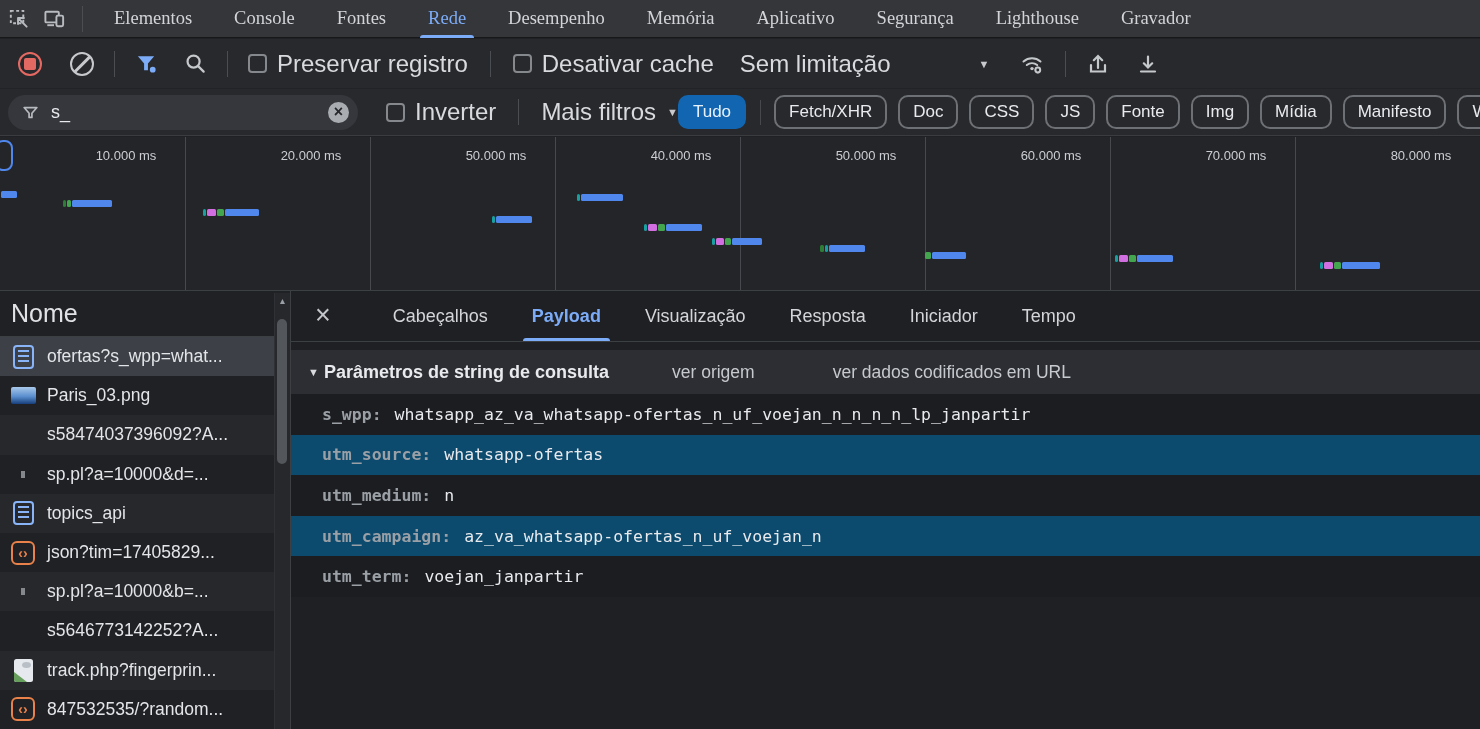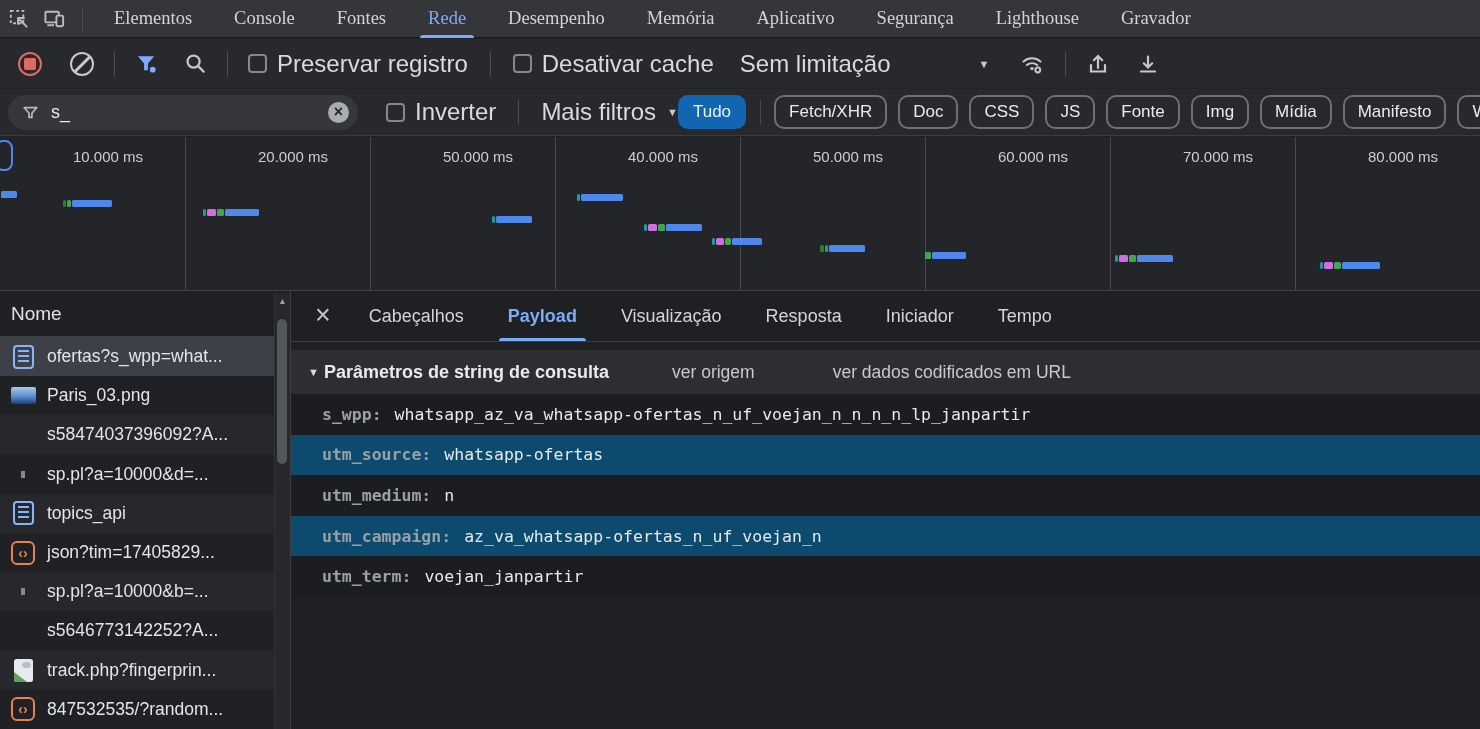--- a/index.html
+++ b/index.html
@@ -45,30 +45,30 @@
   .fclear:before{content:"×";}
   .chips{display:flex;align-items:center;overflow:hidden;flex:1;}
   .chip{padding:5px 13px;border:2px solid #6d7074;border-radius:10px;font-size:17px;color:#e8eaed;
         margin-right:11px;flex:none;white-space:nowrap;}
   .chip.active{background:#1266b1;border-color:#1266b1;color:#e6f1fc;}
   .chip-divider{width:1px;height:25px;background:#46484d;margin:0 13px 0 3px;flex:none;}
 
   
   .timeline{position:absolute;top:137px;left:0;right:0;height:153px;background:#242529;overflow:hidden;}
   .tick-line{position:absolute;top:0;bottom:0;width:1px;background:#47494e;}
-  .tick-label{position:absolute;top:11px;width:106px;text-align:left;font-size:15px;color:#cbced3;}
+  .tick-label{position:absolute;top:11px;width:106px;text-align:center;font-size:13px;color:#cbced3;}
   .bar-group{position:absolute;display:flex;align-items:center;gap:1px;height:8px;}
   .seg{height:7px;border-radius:1.5px;display:block;}
   .tl-handle{position:absolute;left:-5px;top:3px;width:14px;height:27px;border:2px solid #5087ec;border-radius:8px;}
 
   
   .bottom{position:absolute;top:290px;left:0;right:0;bottom:0;display:flex;border-top:1px solid #3c4043;}
   .leftpanel{width:290px;flex:none;position:relative;background:#202124;overflow:hidden;}
   .lp-header{height:46px;border-bottom:1px solid #3c4043;display:flex;align-items:center;
-             padding-left:11px;font-size:19px;color:#e0e2e5;box-sizing:border-box;}
+             padding-left:11px;font-size:25px;color:#e0e2e5;box-sizing:border-box;}
   .req-row{height:39.2px;display:flex;align-items:center;gap:11px;padding-left:10px;font-size:17.5px;
            color:#e3e5e8;box-sizing:border-box;white-space:nowrap;overflow:hidden;}
   .req-row.alt{background:#26282c;}
   .req-row.selected{background:#3d4147;}
   .ic{width:26px;height:26px;flex:none;display:flex;align-items:center;justify-content:center;}
   .ic-doc{width:21px;height:24px;border:2px solid #8ab4f8;border-radius:4px;box-sizing:border-box;padding-top:3px;}
   .ic-doc i{display:block;height:2px;background:#8ab4f8;margin:0 3px 3px;}
   .ic-code{width:24px;height:24px;border:2.5px solid #e8824a;border-radius:6px;box-sizing:border-box;
            color:#e8824a;font-weight:bold;font-size:14px;display:flex;align-items:center;justify-content:center;}
   .ic-paris{width:25px;height:17px;border-radius:2px;background:linear-gradient(180deg,#a9c9ea,#5b8fcf 55%,#173f7c);}
@@ -78,21 +78,21 @@
   .ic-track:after{content:"";position:absolute;top:3px;right:2px;width:9px;height:6px;background:#b9bfc6;border-radius:50%;}
   .ic-pixel{width:4px;height:7px;background:#85888d;}
 
   .sb{position:absolute;top:2px;right:0;bottom:0;width:15px;background:#27282c;border-left:1px solid #303136;}
   .sb-up{height:15px;display:flex;align-items:center;justify-content:center;font-size:8.5px;color:#9aa0a6;}
   .glyph-up:before{content:"▲";}
   .sb-thumb{position:absolute;left:2px;top:26px;width:10px;height:145px;border-radius:6px;background:#53565b;}
 
   
   .detail{flex:1;border-left:1px solid #3c4043;background:#1f2024;overflow:hidden;}
-  .dtabs{height:50px;display:flex;align-items:center;border-bottom:1px solid #3c4043;}
+  .dtabs{height:50px;display:flex;align-items:center;border-bottom:1px solid #3c4043;gap:24px;}
   .dclose{font-size:27px;color:#c3c6ca;margin:0 16px 2px 24px;line-height:1;}
   .glyph-close:before{content:"×";}
   .dtab{height:50px;display:flex;align-items:center;padding:0 22px;font-size:18px;color:#d3d5d9;position:relative;flex:none;}
   .dtab.active{color:#7cacf8;font-weight:bold;}
   .dtab.active:after{content:"";position:absolute;left:13px;right:13px;bottom:0;height:3px;
        background:#7cacf8;border-radius:3px 3px 0 0;}
   .psec{margin-top:8px;height:44px;background:#2c2e33;display:flex;align-items:center;
         padding-left:17px;font-size:18px;box-sizing:border-box;}
   .psec-arrow{font-size:11px;margin-right:5px;color:#d8dade;}
   .psec-title{font-weight:bold;color:#e8eaed;}

